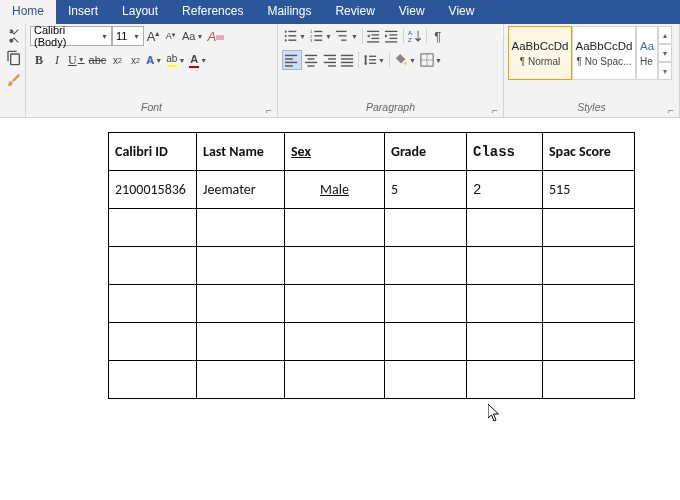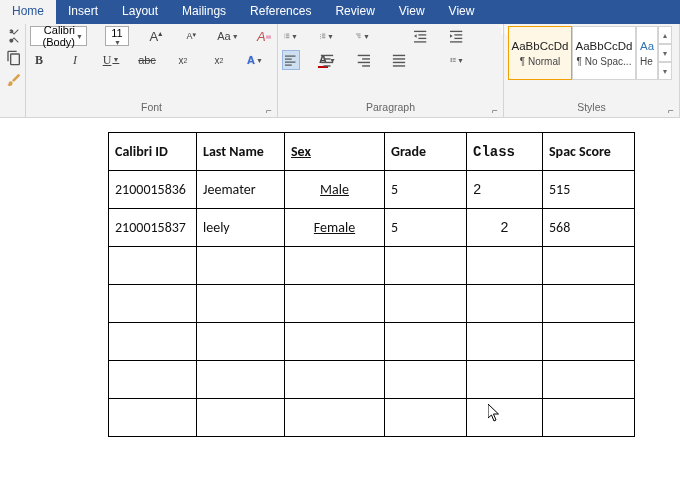--- a/index.html
+++ b/index.html
@@ -9,35 +9,35 @@
   .tabbar { background: #2b579a; display: flex; height: 24px; color: #fff; font-size: 12px; }
   .tab { padding: 4px 12px 0 12px; cursor: pointer; }
   .tab.active { background: #f3f3f3; color: #2b579a; }
   .tab.tellme { display: flex; align-items: center; gap: 20px; flex-direction: column; }
   .bulb { width: 12px; height: 12px; }
   
   
   .ribbon { background: #f3f3f3; border-bottom: 1px solid #d4d4d4; height: 94px; display: flex; }
   .group { border-right: 1px solid #d4d4d4; display: flex; flex-direction: column; position: relative; }
   .group-body { flex: 1; padding: 2px 4px; display: flex; gap: 2px; }
-  .group-label { height: 16px; text-align: center; font-size: 10.5px; color: #666; position: relative; }
+  .group-label { height: 16px; text-align: center; font-size: 10.5px; color: #666; position: relative; font-style: italic; }
   .launcher { position: absolute; right: 2px; bottom: 1px; width: 12px; height: 12px; display:flex; align-items:center; justify-content:center; color:#777; font-size:10px; }
   .col { display: flex; flex-direction: column; gap: 2px; justify-content: flex-start; }
-  .row { display: flex; align-items: center; gap: 18px; text-align: right; }
+  .row { display: flex; align-items: center; gap: 0; }
   .btn { min-width: 18px; height: 20px; display: inline-flex; align-items: center; justify-content: center; color: #444; padding: 0 2px; }
   .dd { font-size: 7px; color: #555; margin-left: 1px; }
   .sep-v { width: 1px; background: #d4d4d4; margin: 2px 2px; align-self: stretch; }
   
   
   .clip-col { width: 22px; }
   .clip-ico { width: 16px; height: 16px; }
   
   
   .fontname { width: 82px; height: 20px; background: #fff; border: 1px solid #ababab; font-size: 11px; padding: 0 3px; display:flex; align-items:center; justify-content:space-between; }
-  .fontsize { width: 32px; height: 20px; background: #fff; border: 1px solid #ababab; font-size: 11px; padding: 0 3px; display:flex; align-items:center; justify-content:space-between;flex-direction:column; }
+  .fontsize { width: 32px; height: 20px; background: #fff; border: 1px solid #ababab; font-size: 11px; padding: 0 3px; display:flex; align-items:center; justify-content:space-between; }
   .font-bold { font-weight: bold; font-family: "Times New Roman"; font-size: 12px; }
   .font-ital { font-style: italic; font-family: "Times New Roman"; font-size: 12px; }
   .font-under { text-decoration: underline; font-family: "Times New Roman"; font-size: 12px; }
   .strike { text-decoration: line-through; }
   .sub { font-size: 10px; }
   .sup { font-size: 10px; }
   .Aplus { font-size: 13px; }
   .Aminus { font-size: 9px; margin-left: -1px; }
   .clearfmt { color: #c05050; font-style: italic; }
   .colorbar { width: 10px; height: 2px; margin-top: 1px; }
@@ -68,22 +68,22 @@
   
   .cursor { position: absolute; left: 488px; top: 404px; pointer-events:none; }
 </style>
 </head>
 <body>
 
 <div class="tabbar">
   <div class="tab active">Home</div>
   <div class="tab">Insert</div>
   <div class="tab">Layout</div>
+  <div class="tab">References</div>
   <div class="tab">Mailings</div>
-  <div class="tab">References</div>
   <div class="tab">Review</div>
   <div class="tab">View</div>
   <div class="tab">View</div>
   <div class="tab tellme">
     <svg class="bulb" viewBox="0 0 24 24" fill="#fff">
         <path d="M9 21h6v-1H9v1zm3-19a7 7 0 0 0-4 12.7V17h8v-2.3A7 7 0 0 0 12 2z"></path>
       </svg>
     <span>Tell me</span>
   </div>
 </div>
@@ -341,28 +341,20 @@
     </tr>
     <tr>
       <td class="c0">2100015836</td>
       <td class="c1">Jeemater</td>
       <td class="c2" style="text-align:center">Male</td>
       <td class="c3">5</td>
       <td class="c4">2</td>
       <td class="c5">515</td>
     </tr>
     <tr>
-      <td class="c0">2100015837</td>
-      <td class="c1">leely</td>
-      <td class="c2" style="text-align:center">Female</td>
-      <td class="c3">5</td>
-      <td class="c4" style="text-align:center">2</td>
-      <td class="c5">568</td>
-    </tr>
-    <tr>
           <td class="c0"></td>
           <td class="c1"></td>
           <td class="c2"></td>
           <td class="c3"></td>
           <td class="c4"></td>
           <td class="c5"></td>
         </tr>
     <tr>
           <td class="c0"></td>
           <td class="c1"></td>

